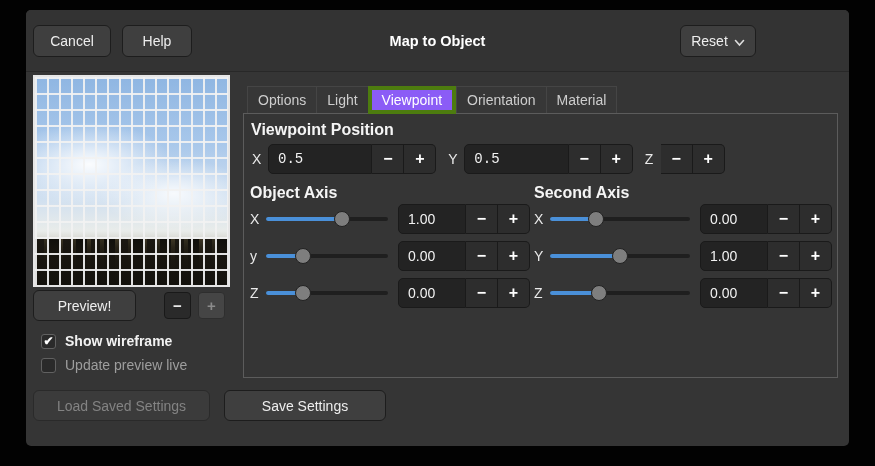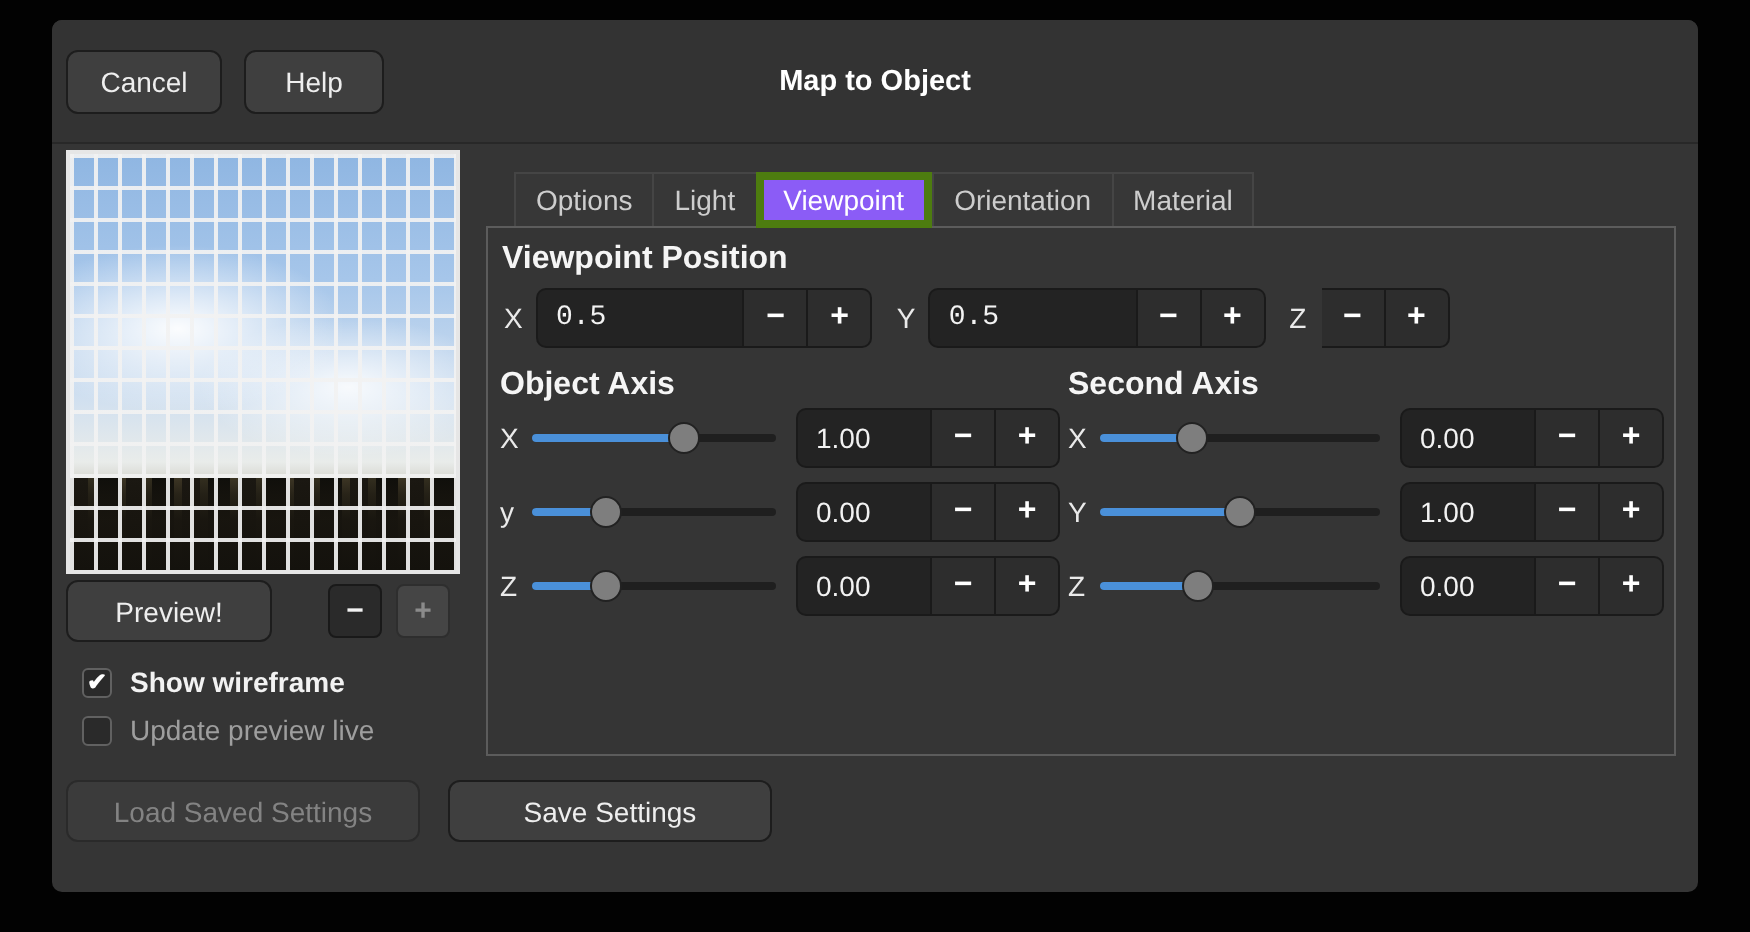--- a/index.html
+++ b/index.html
@@ -67,21 +67,21 @@
   .check-label-strong{font-size:14px;font-weight:bold;color:#f2f2f2;}
   .check-label-dim{font-size:14px;color:#9e9e9e;}
   
   .btn-foot{position:absolute;top:380px;height:31px;box-sizing:border-box;
     background:#3f3f3f;border:1px solid #1d1d1d;border-radius:6px;color:#eee;font-size:14px;
     display:flex;align-items:center;justify-content:center;}
   .btn-load{left:7px;width:177px;}
   .btn-load.disabled{color:#838383;background:#3b3b3b;border-color:#2a2a2a;}
   .btn-save{left:198px;width:162px;}
   
-  .tabs{position:absolute;left:231px;top:76px;height:28px;display:flex;align-items:flex-end;text-align:right;}
+  .tabs{position:absolute;left:221px;top:76px;height:28px;display:flex;align-items:flex-end;text-align:right;}
   .tab{height:28px;box-sizing:border-box;padding:0 10px;display:flex;align-items:center;
     background:#373737;border:1px solid #454545;border-right-width:0;
     color:#cdcdcd;font-size:14px;white-space:nowrap;}
   .tab:last-child{border-right-width:1px;}
   .tab.active{background:#8b5cf6;border:4px solid #4d7c0f;color:#ffffff;position:relative;z-index:2;}
   .frame{position:absolute;left:217px;top:103px;width:595px;height:265px;box-sizing:border-box;
     border:1px solid #5c5c5c;}
   .section-title{font-size:16px;font-weight:bold;color:#f5f5f5;}
   .vp-title{position:absolute;left:7px;top:7px;}
   
@@ -112,20 +112,28 @@
 </style>
 </head>
 <body>
 
 <div class="dialog">
 
   <div class="titlebar">
     <div class="btn btn-cancel">Cancel</div>
     <div class="btn btn-help">Help</div>
     <div class="win-title">Map to Object</div>
+    <div class="btn btn-reset">
+      <span>Reset</span>
+      <span class="chev">
+        <svg width="11" height="8" viewBox="0 0 11 8">
+            <path d="M1.5 1.5 L5.5 6 L9.5 1.5" stroke="#dddddd" stroke-width="1.6" fill="none" stroke-linecap="round"></path>
+          </svg>
+      </span>
+    </div>
   </div>
 
   <div class="preview">
     <div class="trees"></div>
     <div class="grid"></div>
   </div>
 
   <div class="btn-preview">Preview!</div>
   <div class="zoom-btn zoom-out">
     <span>−</span>

